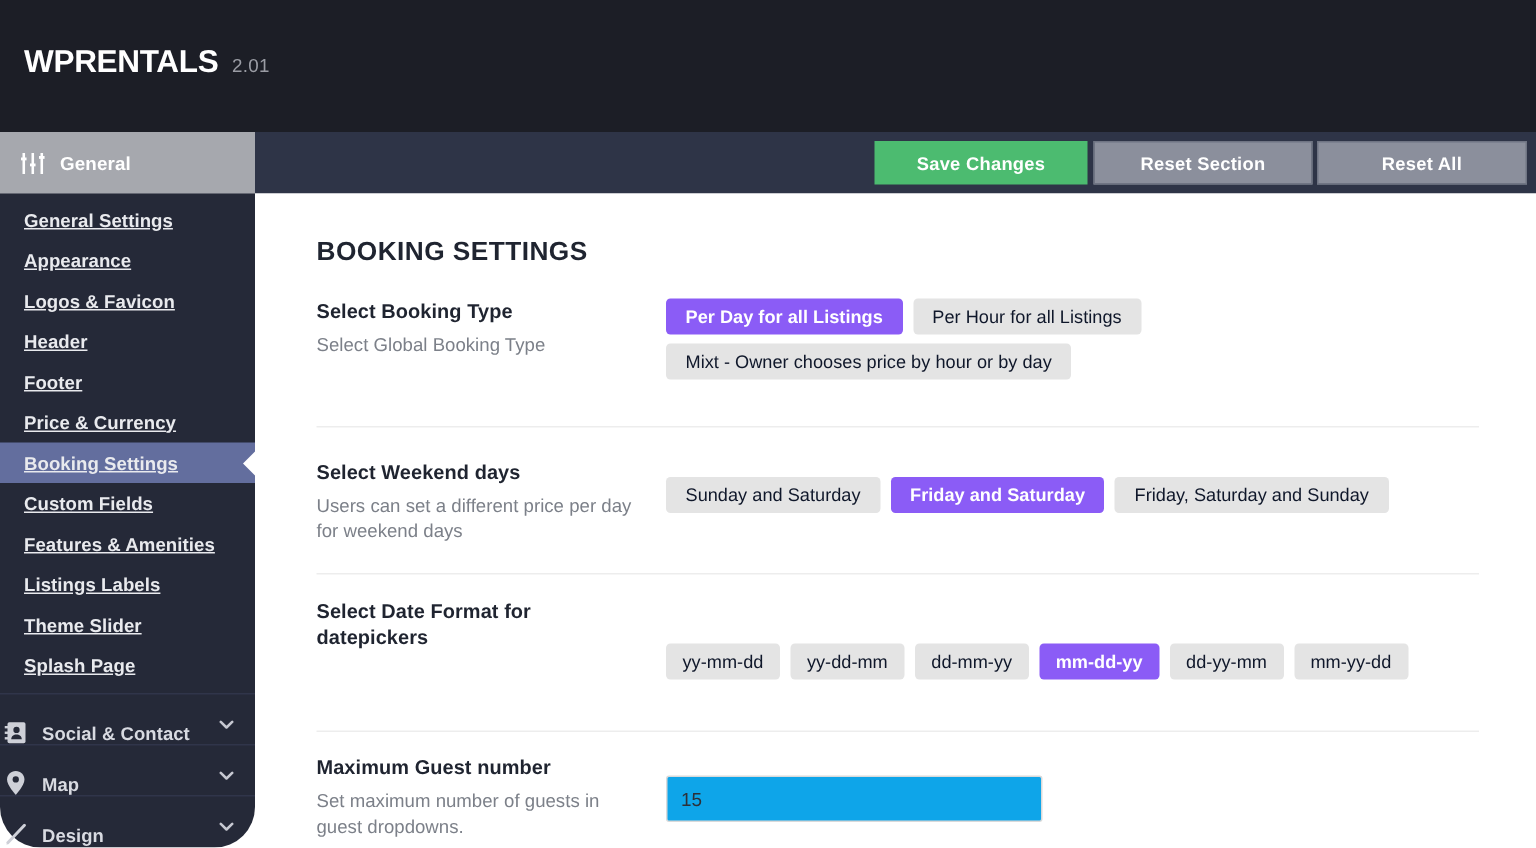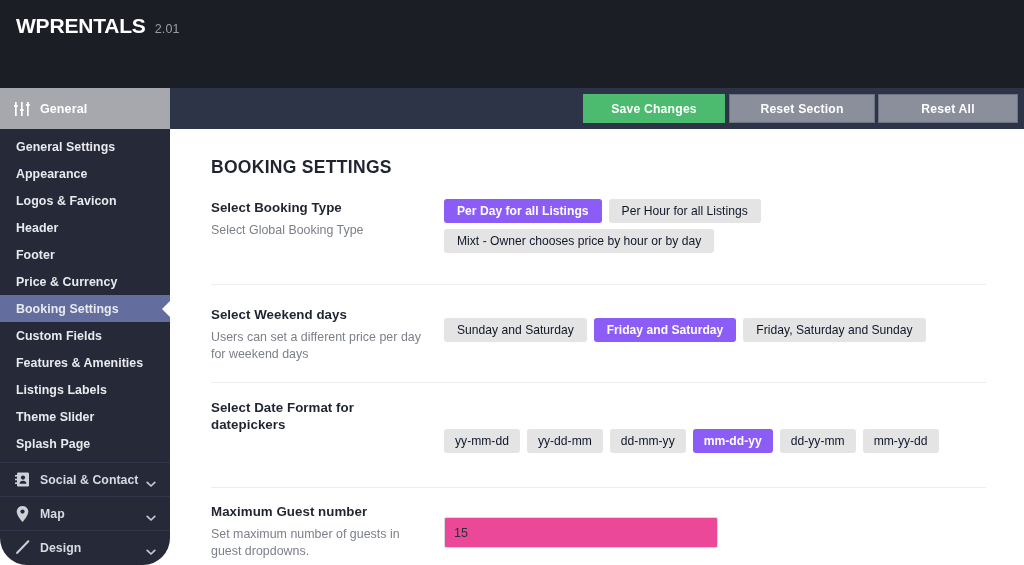--- a/index.html
+++ b/index.html
@@ -17,21 +17,21 @@
     overflow: hidden;
   }
 
   
   .brandbar {
     position: absolute; left: 0; top: 0;
     width: 1024px; height: 88px;
     background: #1c1e26;
   }
   .brand {
-    position: absolute; left: 16px; top: 14px;
+    position: absolute; left: 16px; top: 30px;
     display: flex; align-items: baseline; gap: 9px;
   }
   .brand-name {
     color: #ffffff;
     font-size: 21px;
     font-weight: bold;
     letter-spacing: -0.2px;
   }
   .brand-version {
     color: #9a9ca4;
@@ -69,38 +69,39 @@
   .sub-item {
     position: relative;
     height: 27px;
     display: flex; align-items: center;
     padding-left: 16px;
     color: #e9eaee;
     font-size: 12.4px;
     font-weight: bold;
     letter-spacing: 0.05px;
     cursor: pointer;
+    text-decoration: underline;
   }
   .sub-item.active { background: #636e9e; }
   .sub-item.active::after {
     content: "";
     position: absolute; right: 0; top: 50%;
     transform: translateY(-50%);
     width: 0; height: 0;
     border-top: 8px solid transparent;
     border-bottom: 8px solid transparent;
     border-right: 8px solid #ffffff;
   }
 
   .side-section {
     position: relative;
     height: 34px;
     border-top: 1px solid #30354a;
-    display: flex; align-items: center;
-    padding-left: 12px;
+    display: flex; align-items: flex-end;
+    padding-left: 0;
     cursor: pointer;
   }
   .side-section .sicon {
     width: 20px; height: 16px;
     display: flex; align-items: center; justify-content: center;
     margin-right: 8px;
   }
   .side-section .slabel {
     color: #d8dae1;
     font-size: 12.3px;
@@ -201,24 +202,24 @@
     white-space: nowrap;
   }
   .optbtn.sel {
     background: #8b5cf6;
     color: #ffffff;
     font-weight: bold;
   }
   .optbtn.narrow { padding: 0 11px; }
 
   .txtinput {
-    width: 274px; height: 31px;
+    width: 251px; height: 31px;
     border: 1px solid #dadada;
     border-radius: 2px;
-    background: #ec4899;
+    background: #0ea5e9;
     padding: 0 9px;
     color: #2d3038;
     font-family: "Liberation Sans", sans-serif;
     font-size: 12.6px;
     outline: none;
   }
 </style>
 </head>
 <body>
 

